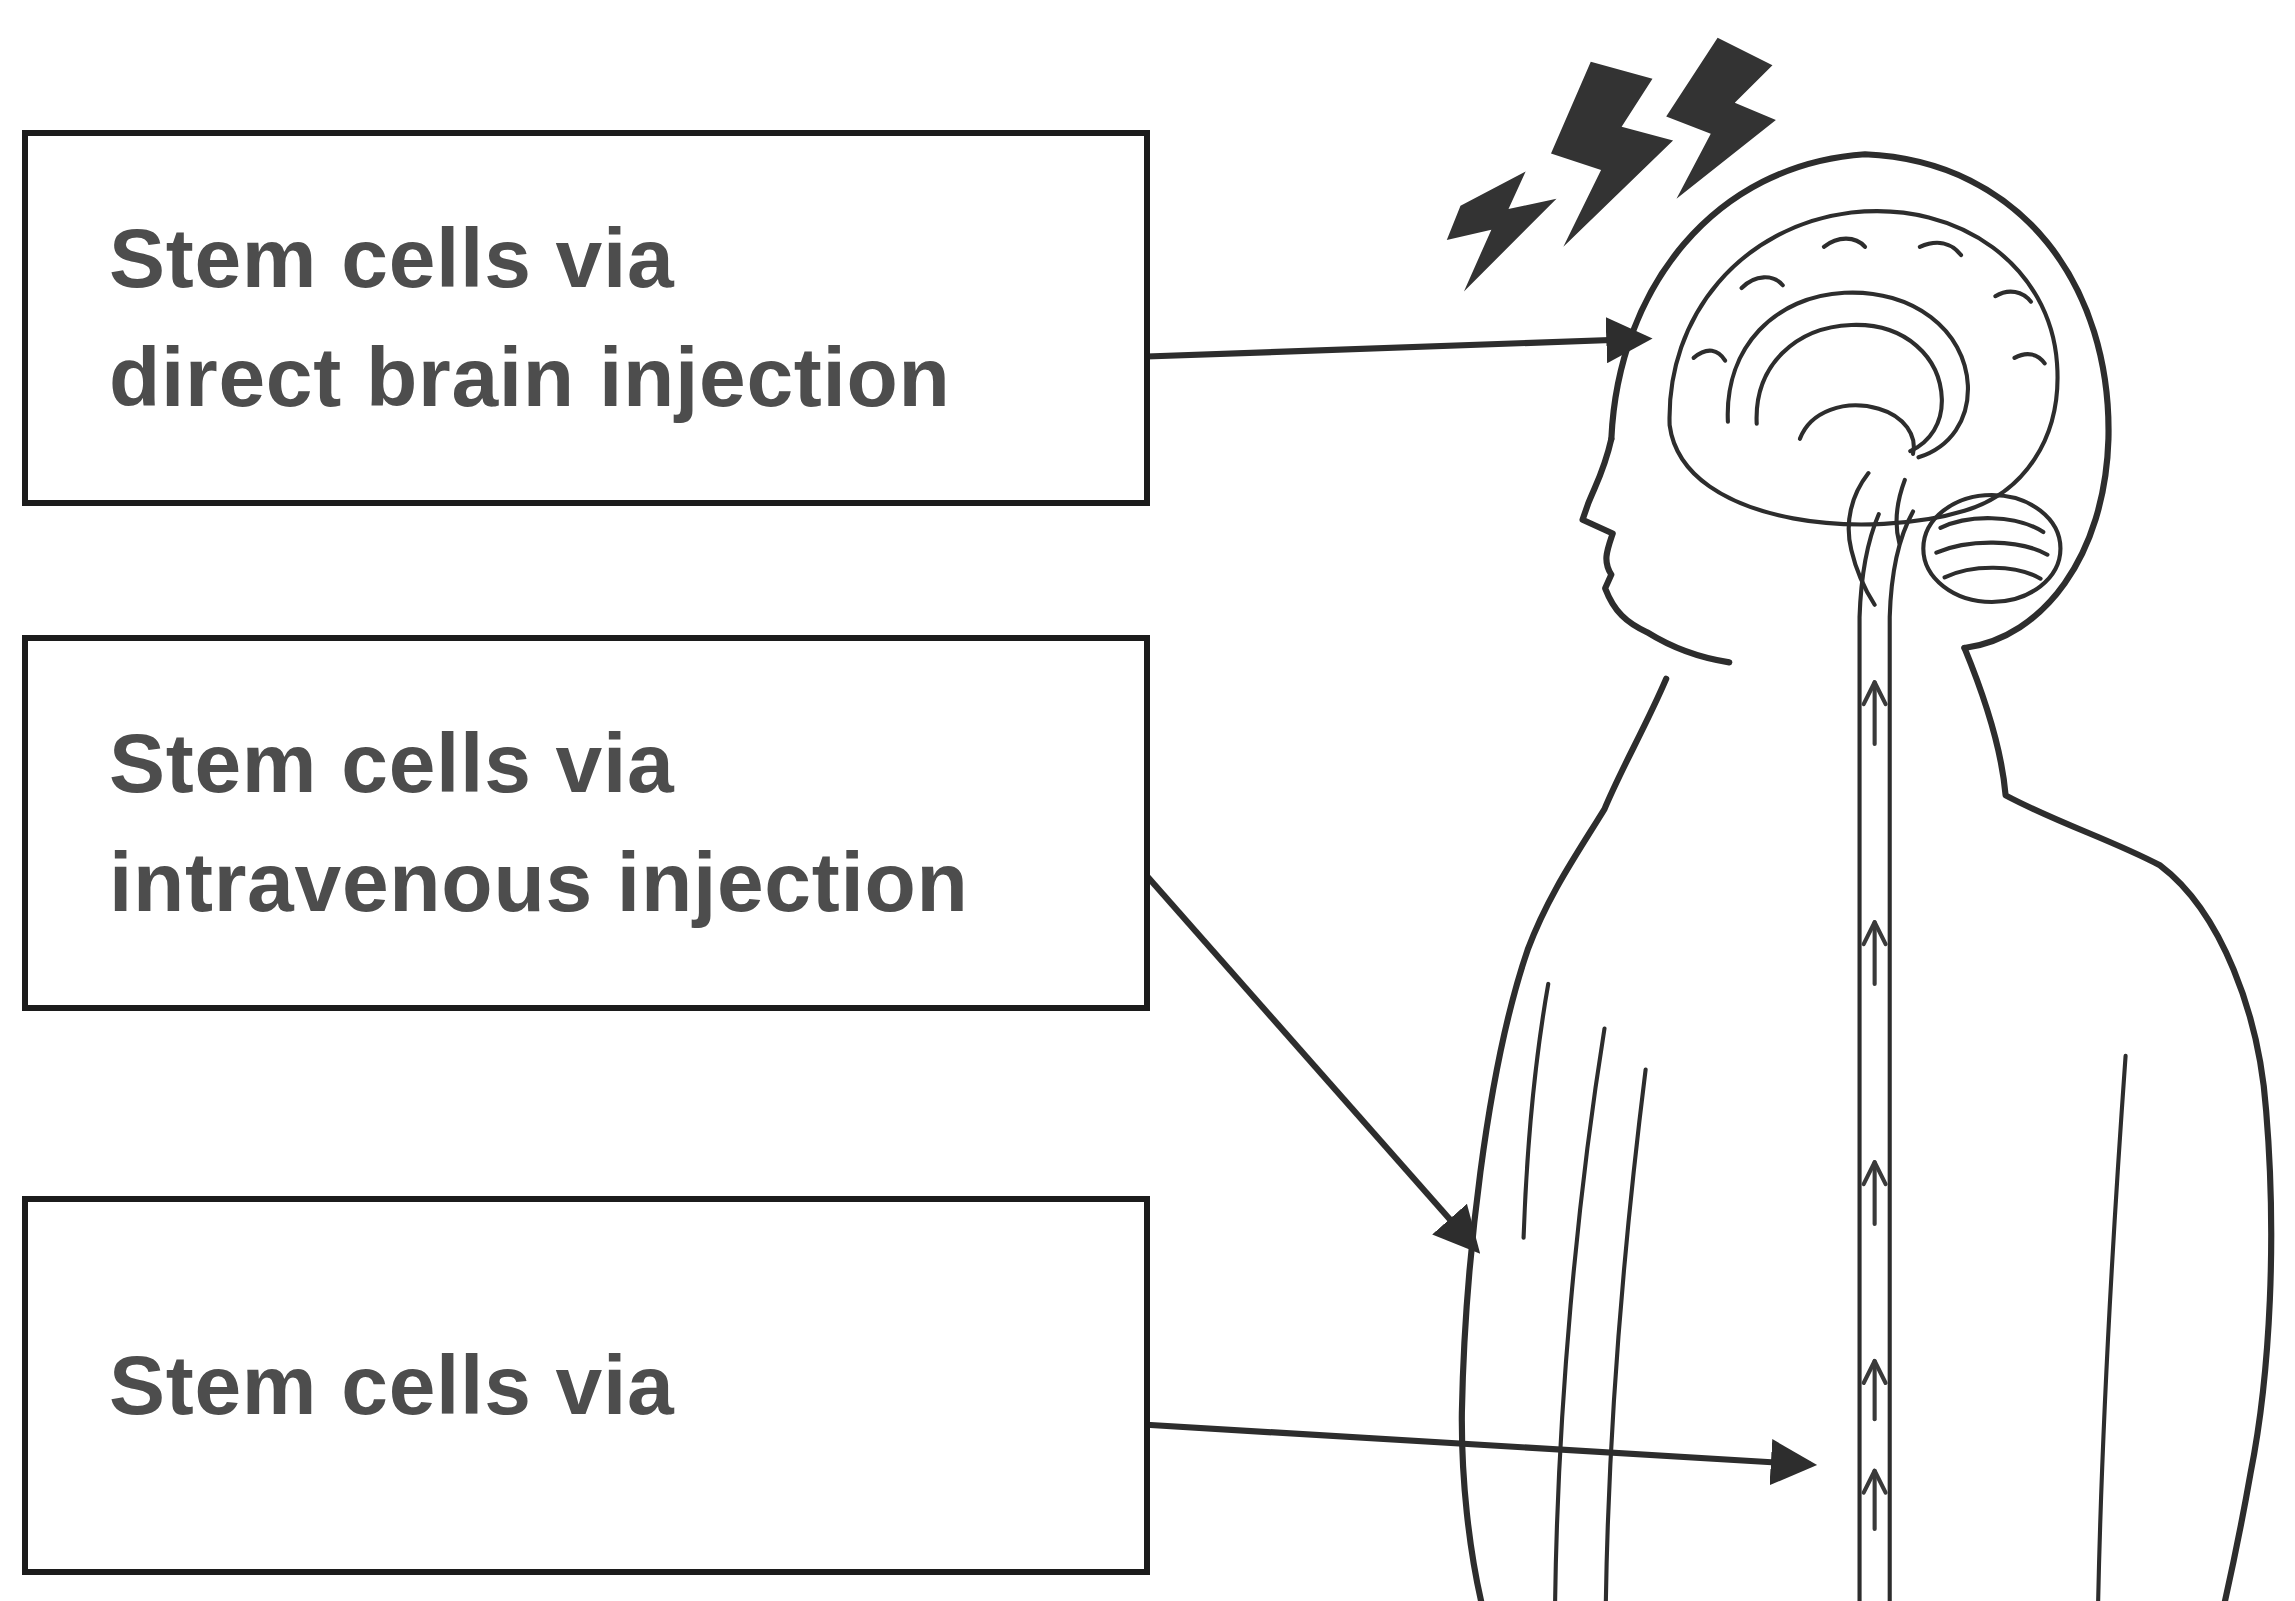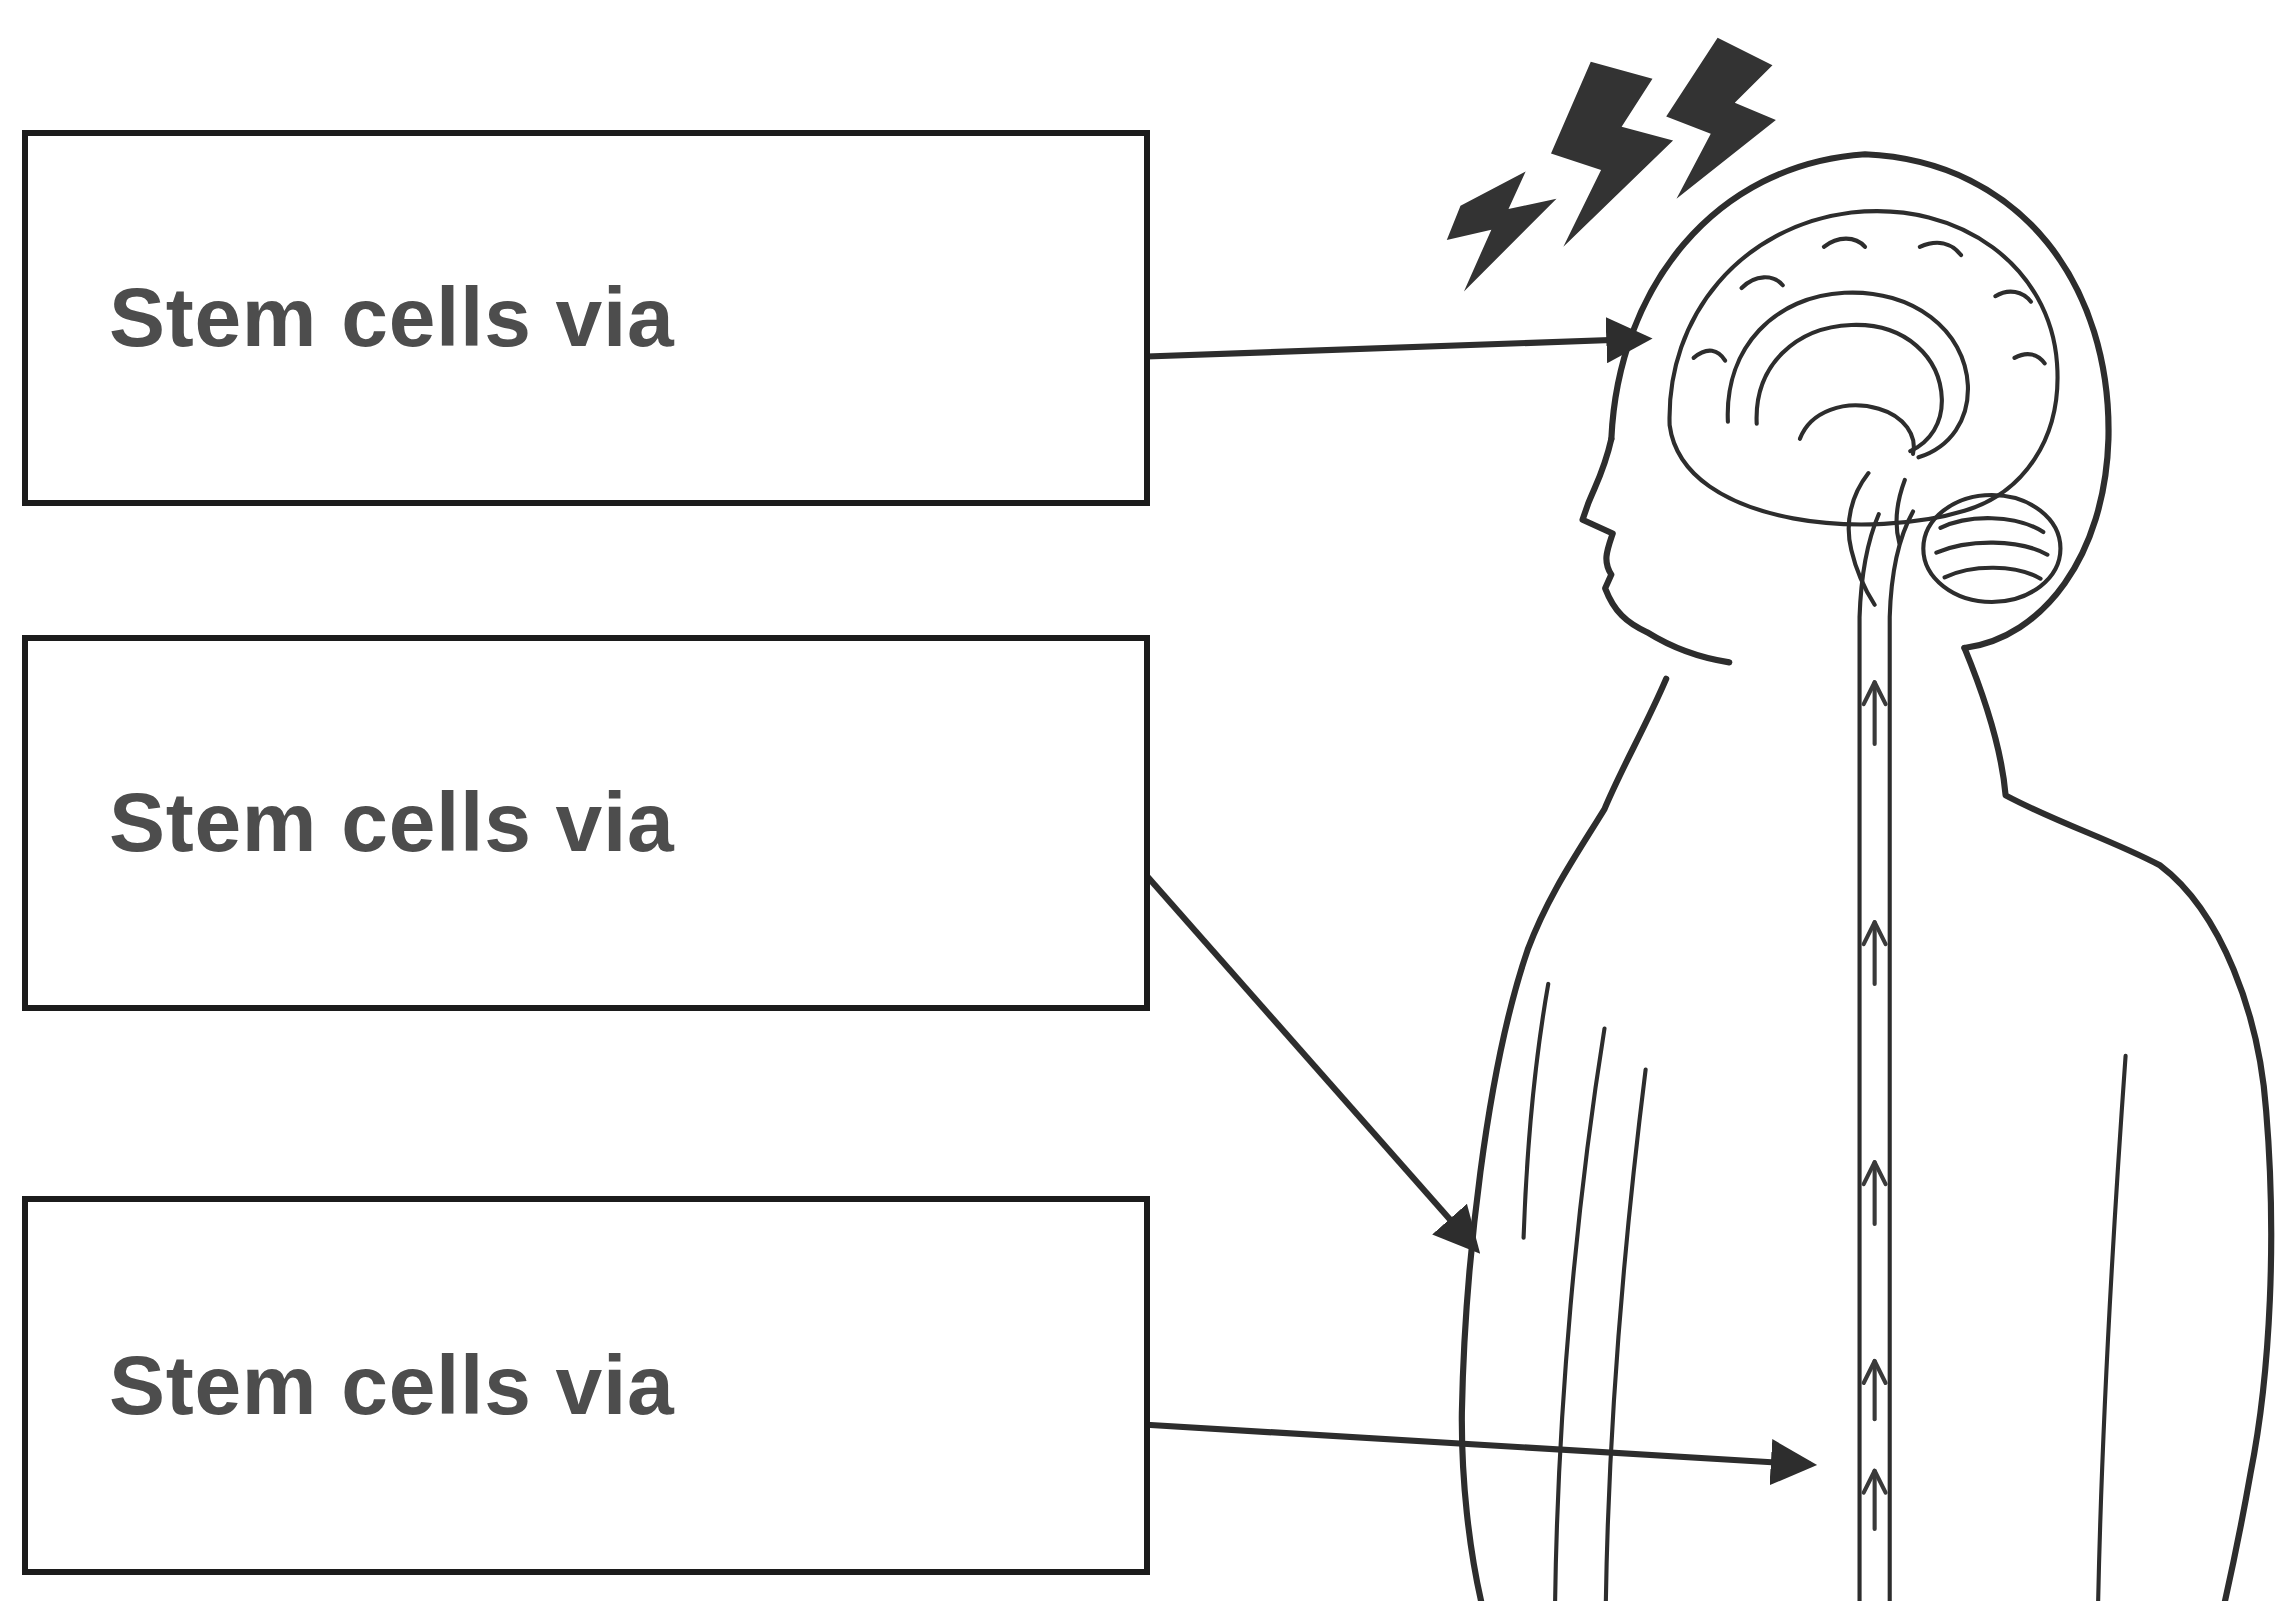--- a/index.html
+++ b/index.html
@@ -147,24 +147,26 @@
 
     <g>
       <path class="arrow" marker-end="url(#ah)" d="M 1672 520 L 2400 494"></path>
       <path class="arrow" marker-end="url(#ah)" d="M 1672 1277 L 2152 1821"></path>
       <path class="arrow" marker-end="url(#ah)" d="M 1672 2078 L 2640 2136"></path>
     </g>
   </svg>
 
   <div id="box1" class="label-box">
     <div class="label-line">Stem cells via</div>
+    <div class="label-line">direct brain injection</div>
   </div>
 
   <div id="box2" class="label-box">
     <div class="label-line">Stem cells via</div>
+    <div class="label-line">intravenous injection</div>
   </div>
 
   <div id="box3" class="label-box">
     <div class="label-line">Stem cells via</div>
   </div>
 
 </div>
 
 
 </body></html>

